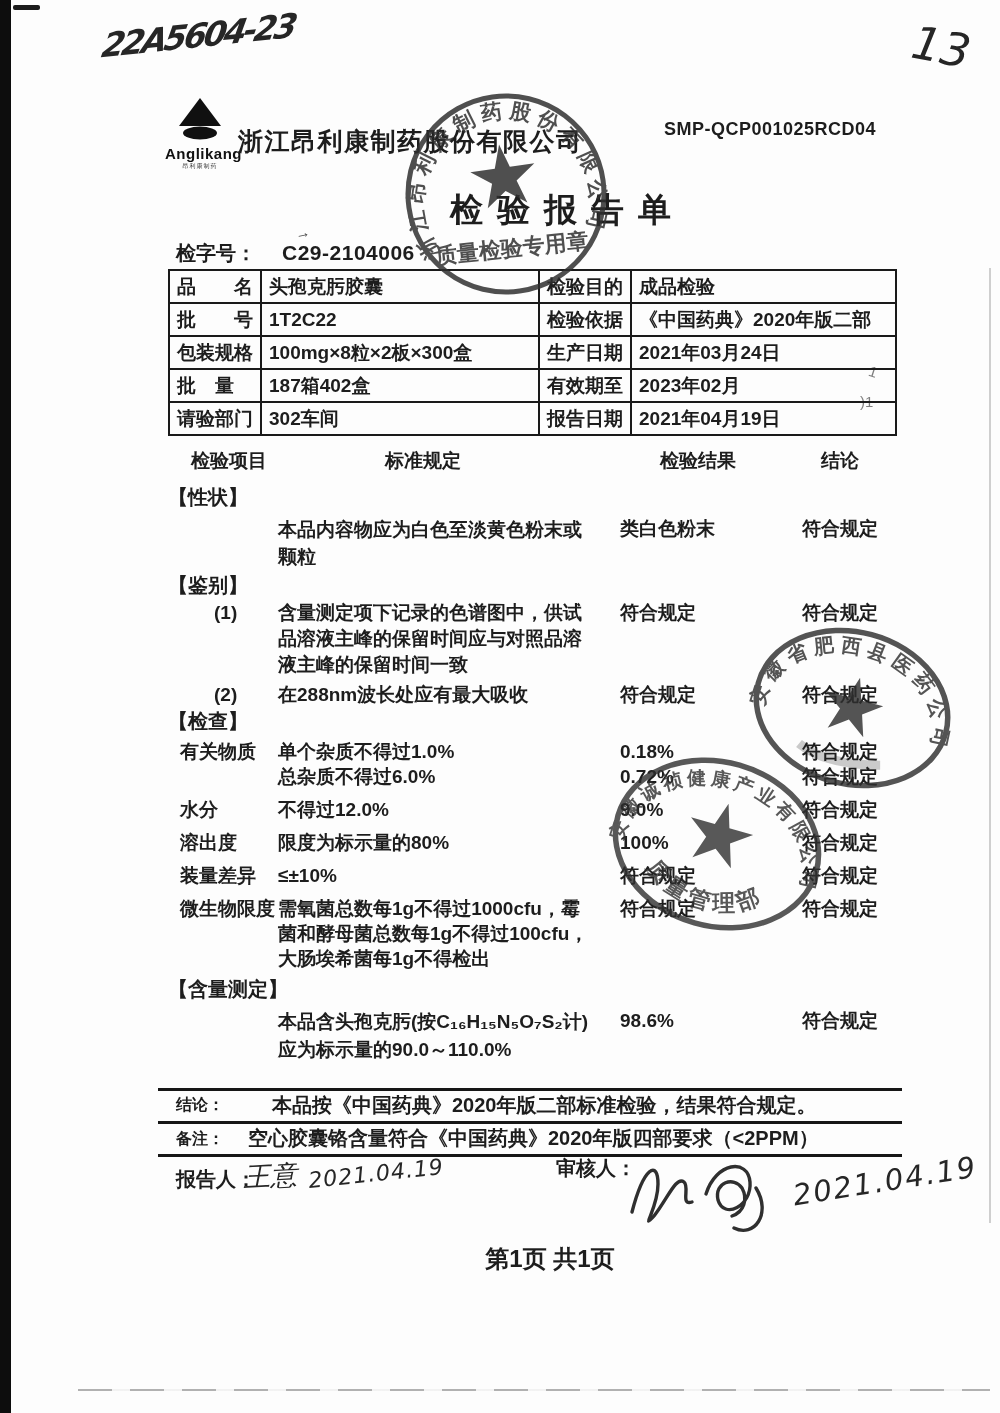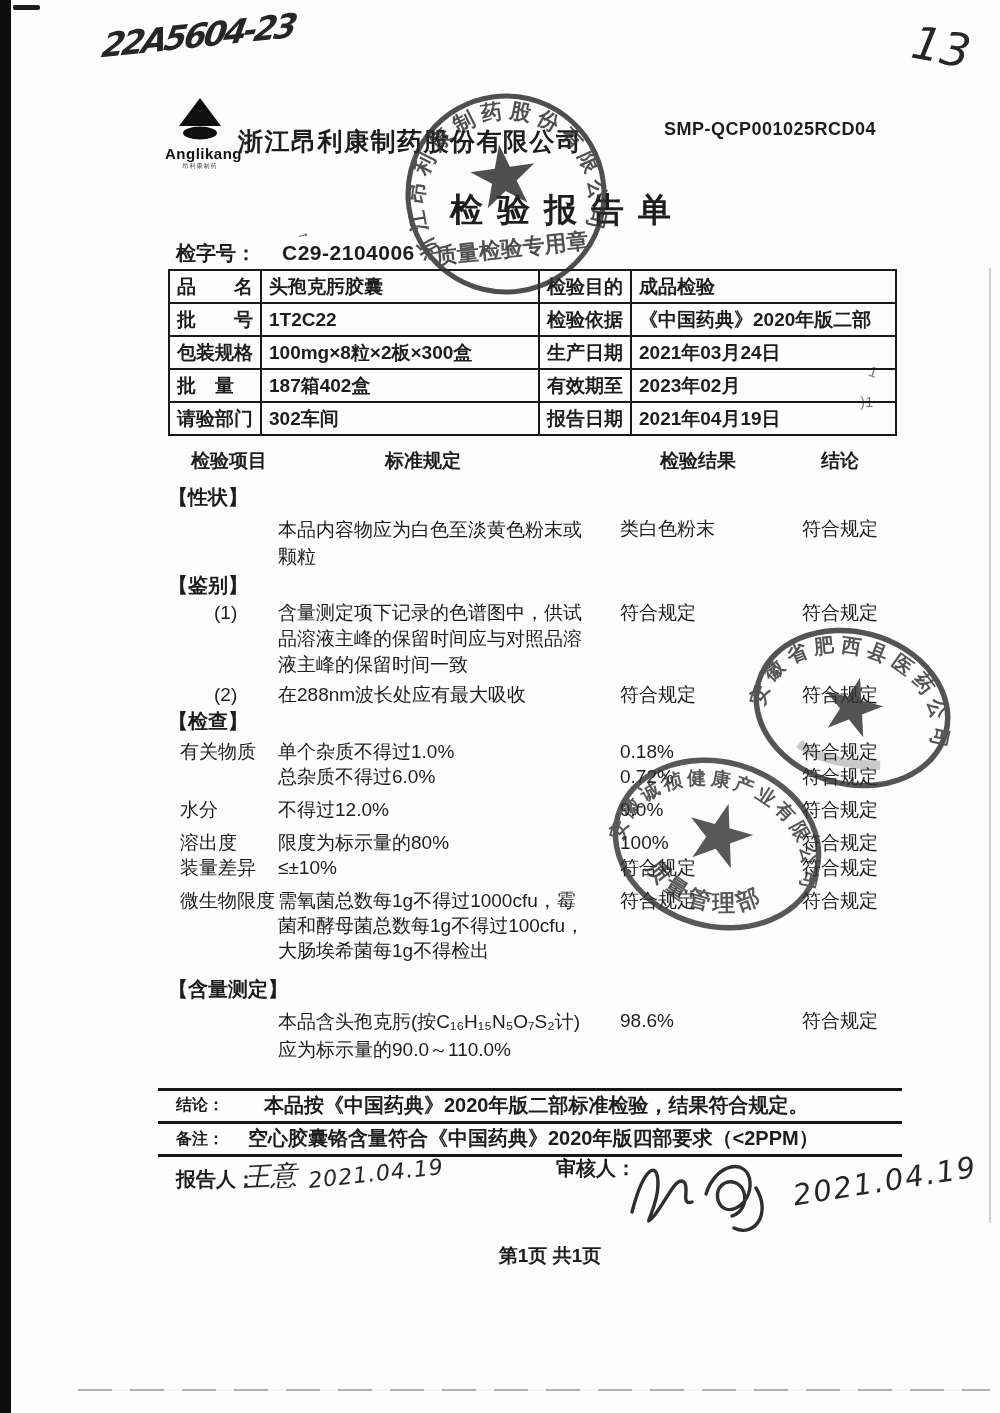--- a/index.html
+++ b/index.html
@@ -28,36 +28,36 @@
   .refno{left:176px;top:240px;font-size:20px;font-weight:600;}
   .refno .v{font-size:21px;margin-left:26px;letter-spacing:.5px;}
   
   table.info{position:absolute;left:168px;top:269px;width:727px;border-collapse:collapse;table-layout:fixed;z-index:1;}
   table.info td{border:2.5px solid #1a1a1a;height:31px;font-size:19px;padding:0 7px;white-space:nowrap;overflow:visible;}
   td.lb{font-weight:600;}
   td.vl{font-weight:700;}
   
   .sec{position:absolute;left:168px;width:736px;}
   .rrow{display:grid;grid-template-columns:110px 330px 168px 128px;}
-  .c{font-size:19px;font-weight:400;line-height:26px;}
+  .c{font-size:19px;font-weight:700;line-height:26px;}
   .c.i{padding-left:12px;}
   .c.i.indent{padding-left:46px;}
   .c.s{padding-right:16px;}
   .c.r{padding-left:12px;}
   .c.k{text-align:center;}
   .hdr .c{font-weight:600;text-align:center;}
   .hdr .c.s{text-align:center;padding-right:40px;}
   .sechead{font-size:20px;font-weight:700;line-height:26px;}
   .tight .c{line-height:25px;}
   
   .rule{left:158px;width:744px;height:3px;background:#161616;}
   .sumlabel{font-size:16px;font-weight:600;}
   .sumtext{font-size:20px;font-weight:700;}
   .siglabel{font-size:20px;font-weight:600;}
-  .footer{left:430px;top:1243px;width:240px;text-align:center;font-size:19px;font-weight:700;}
+  .footer{left:430px;top:1243px;width:240px;text-align:center;font-size:24px;font-weight:700;}
   
   .stamp{z-index:3;}
 </style>
 </head>
 <body>
 
 <div class="page">
 
   <div class="abs edge-strip"></div>
   <div class="abs top-dash"></div>
@@ -190,21 +190,21 @@
       <div class="c s">不得过12.0%</div>
       <div class="c r">9.0%</div>
       <div class="c k">符合规定</div>
     </div>
     <div class="rrow" style="margin-top:8px">
       <div class="c i">溶出度</div>
       <div class="c s">限度为标示量的80%</div>
       <div class="c r">100%</div>
       <div class="c k">符合规定</div>
     </div>
-    <div class="rrow" style="">
+    <div class="rrow" style="margin-top:8px">
       <div class="c i">装量差异</div>
       <div class="c s">≤±10%</div>
       <div class="c r">符合规定</div>
       <div class="c k">符合规定</div>
     </div>
     <div class="rrow" style="margin-top:8px">
       <div class="c i">微生物限度</div>
       <div class="c s">需氧菌总数每1g不得过1000cfu，霉菌和酵母菌总数每1g不得过100cfu，大肠埃希菌每1g不得检出</div>
       <div class="c r">符合规定</div>
       <div class="c k">符合规定</div>
@@ -216,21 +216,21 @@
     <div class="rrow" style="margin-top:6px">
       <div class="c i"></div>
       <div class="c s" style="line-height:28px">本品含头孢克肟(按C₁₆H₁₅N₅O₇S₂计)应为标示量的90.0～110.0%</div>
       <div class="c r">98.6%</div>
       <div class="c k">符合规定</div>
     </div>
   </div>
 
   <div class="abs rule" style="top:1088px"></div>
   <div class="abs sumlabel" style="left:176px;top:1095px">结论：</div>
-  <div class="abs sumtext" style="left:264px;top:1092px">本品按《中国药典》2020年版二部标准检验，结果符合规定。</div>
+  <div class="abs sumtext" style="left:272px;top:1092px">本品按《中国药典》2020年版二部标准检验，结果符合规定。</div>
   <div class="abs rule" style="top:1121px"></div>
   <div class="abs sumlabel" style="left:176px;top:1129px">备注：</div>
   <div class="abs sumtext" style="left:248px;top:1125px">空心胶囊铬含量符合《中国药典》2020年版四部要求（&lt;2PPM）</div>
   <div class="abs rule" style="top:1154px"></div>
 
   <div class="abs siglabel" style="left:176px;top:1166px">报告人：</div>
   <div class="abs hand" style="left:243px;top:1158px;font-size:27px;transform:rotate(-3deg)">王意</div>
   <div class="abs hand" style="left:308px;top:1161px;font-size:22px;letter-spacing:1px;transform:rotate(-6deg)">2021.04.19</div>
   <div class="abs siglabel" style="left:556px;top:1155px">审核人：</div>
   <svg class="abs" style="left:622px;top:1150px" width="170" height="95" viewBox="0 0 170 95">

